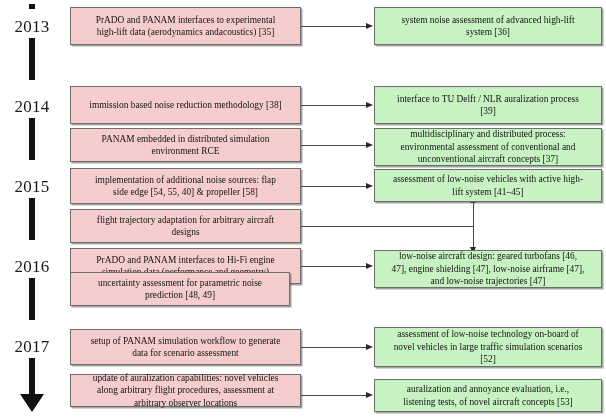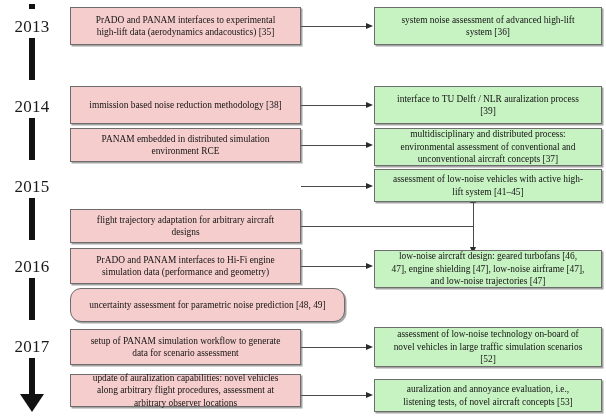--- a/index.html
+++ b/index.html
@@ -151,30 +151,33 @@
   </div>
 
   <div class="node pink" style="left:70px; top:86px; width:231px; height:38px;">
     <span>immission based noise reduction methodology [38]</span>
   </div>
 
   <div class="node pink" style="left:70px; top:128px; width:231px; height:34px;">
     <span>PANAM embedded in distributed simulation environment RCE</span>
   </div>
 
+  <div class="node pink" style="left:70px; top:168px; width:231px; height:36px;">
+    <span>implementation of additional noise sources: flap side edge [54, 55, 40] &amp; propeller [58]</span>
+  </div>
 
   <div class="node pink" style="left:70px; top:209px; width:231px; height:34px;">
     <span>flight trajectory adaptation for arbitrary aircraft designs</span>
   </div>
 
   <div class="node pink" style="left:70px; top:248px; width:231px; height:36px;">
     <span>PrADO and PANAM interfaces to Hi-Fi engine simulation data (performance and geometry)</span>
   </div>
 
-  <div class="node pink" style="left:70px; top:288px; width:275px; height:34px;border-radius:11px;">
+  <div class="node pink" style="left:70px; top:272px; width:220px; height:34px;">
     <span>uncertainty assessment for parametric noise prediction [48, 49]</span>
   </div>
 
   <div class="node pink" style="left:70px; top:329px; width:231px; height:36px;">
     <span>setup of PANAM simulation workflow to generate data for scenario assessment</span>
   </div>
 
   <div class="node pink" style="left:70px; top:374px; width:231px; height:33px;">
     <span>update of auralization capabilities: novel vehicles along arbitrary flight procedures, assessment at arbitrary observer locations</span>
   </div>

